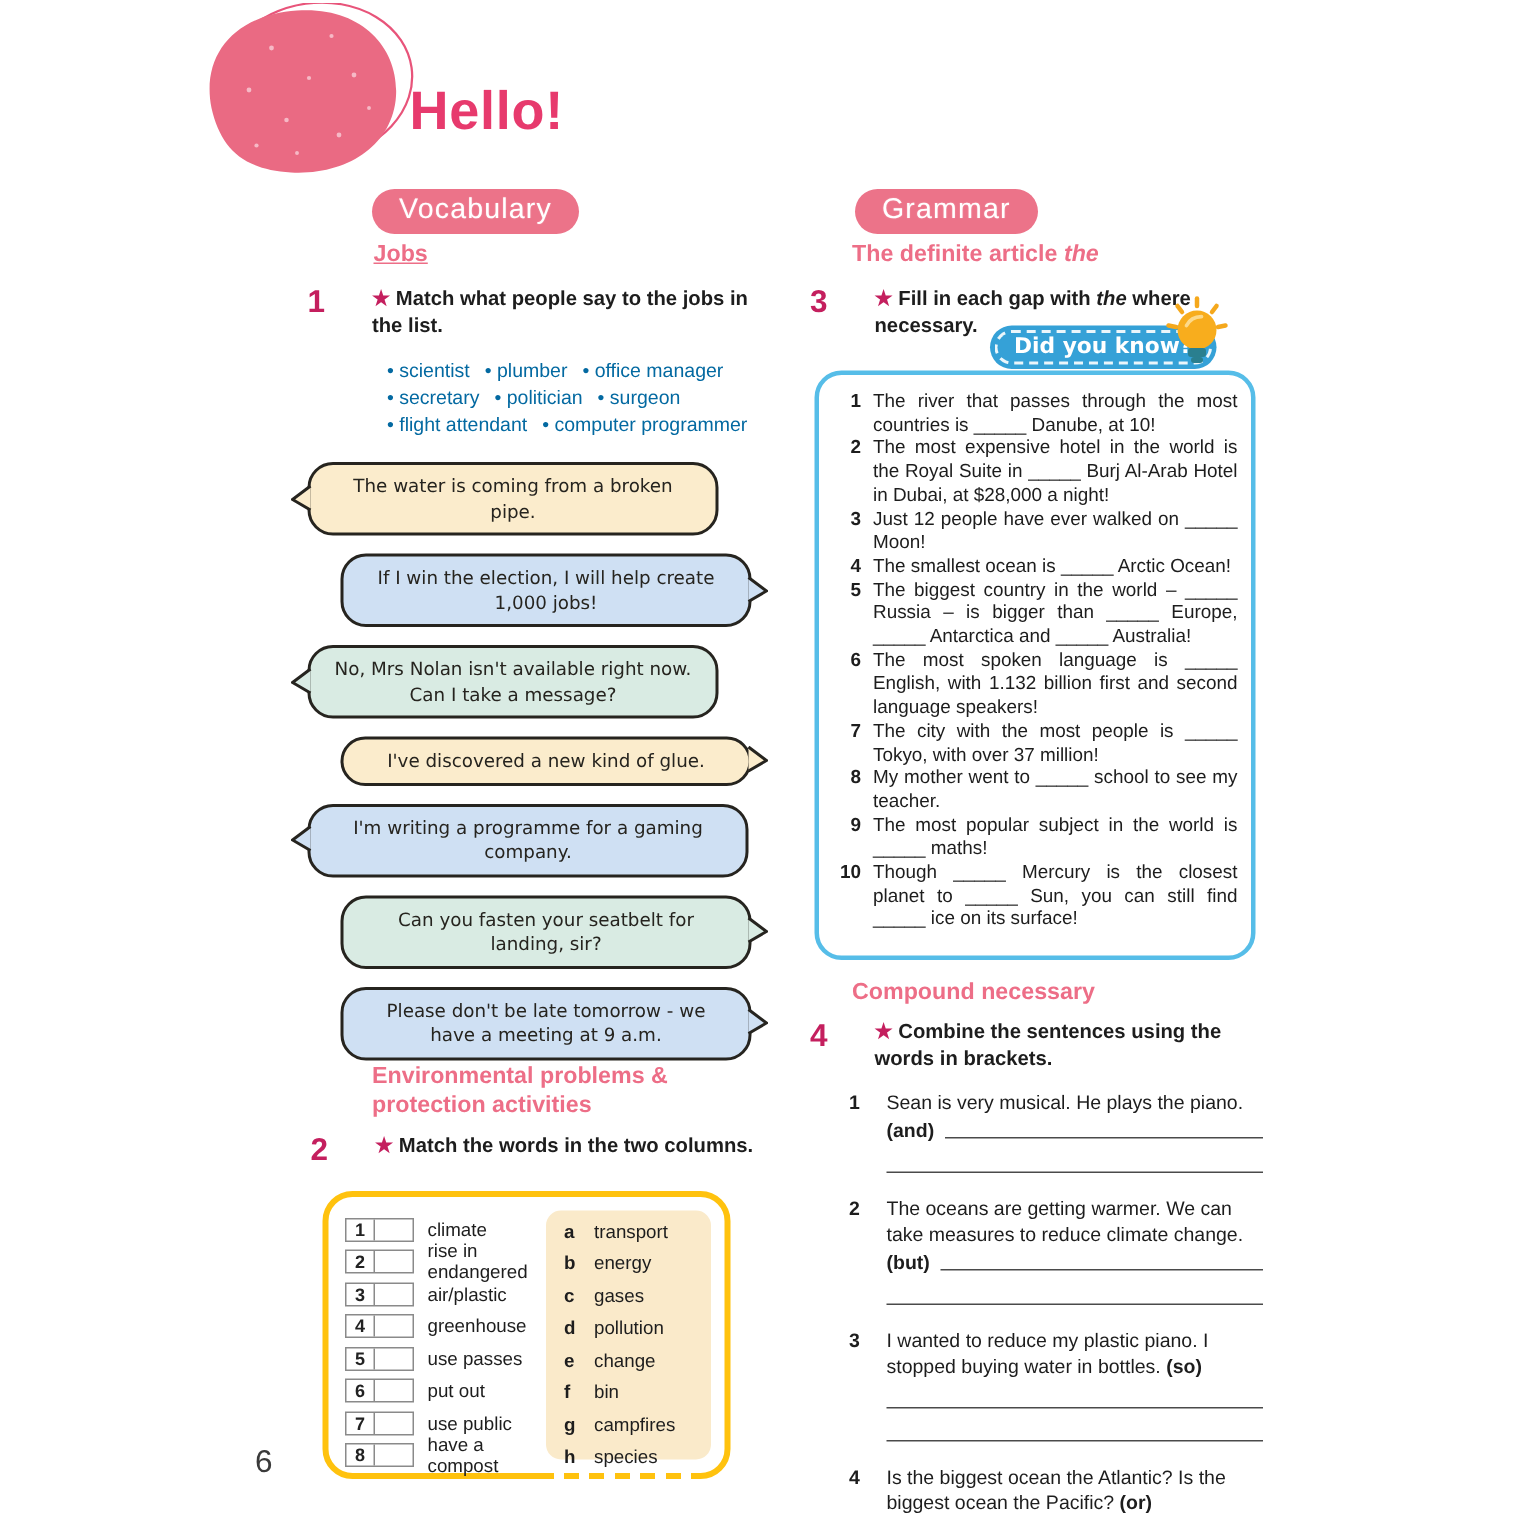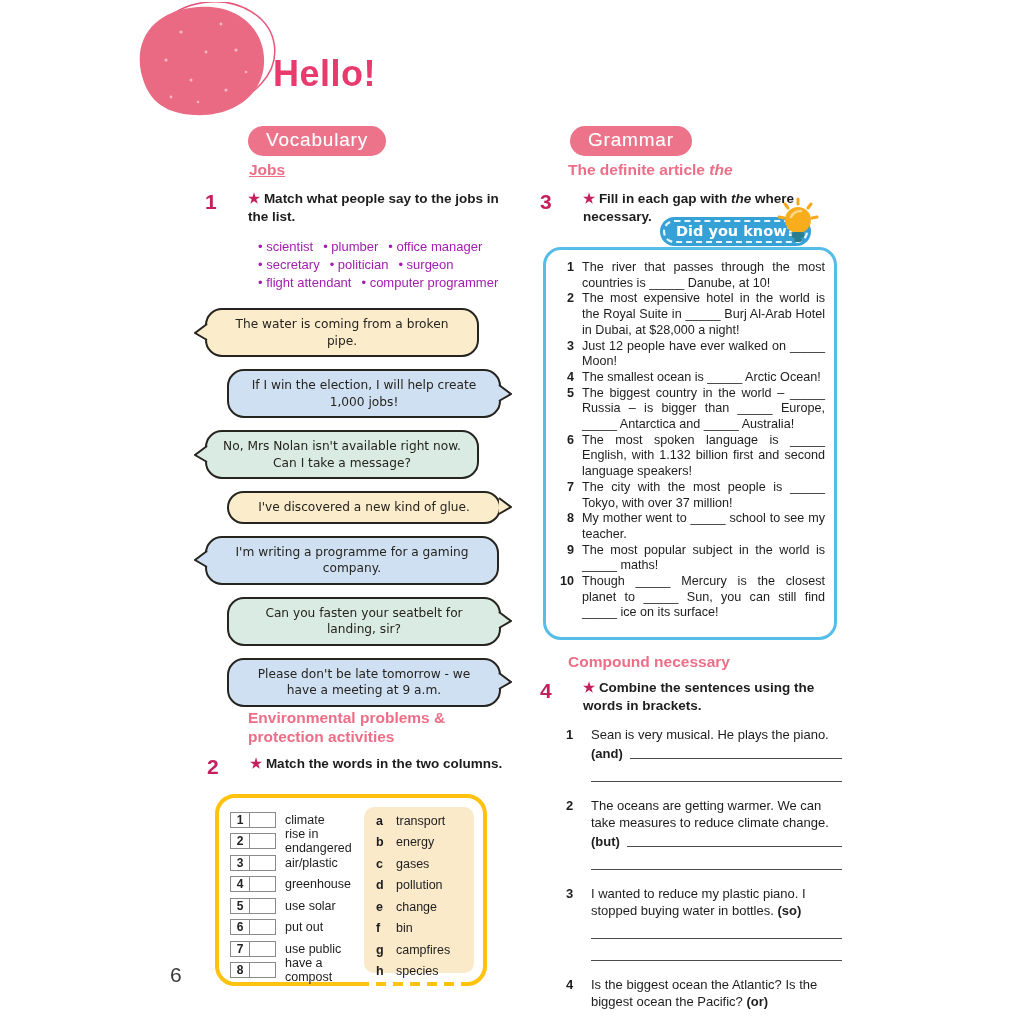--- a/index.html
+++ b/index.html
@@ -27,21 +27,21 @@
   .ex { position:absolute; }
   .ex-head { display:flex; }
   .ex-num { color:#c41f5e; font-weight:bold; font-size:21px; width:26px; flex-shrink:0; }
   .ex-gap { width:17px; flex-shrink:0; }
   .instr { font-weight:bold; font-size:13.5px; line-height:17.5px; color:#1d1d1d; }
   .star { color:#c41f5e; }
 
   
   .ex1 { left:205px; top:190px; width:302px; }
   .ex1 .instr { width:258px; }
-  .job-words { margin:13px 0 0 53px; font-size:13px; line-height:18px; color:#a21caf; }
+  .job-words { margin:13px 0 0 53px; font-size:13px; line-height:18px; color:#0369a1; }
   .job { white-space:nowrap; }
   .job::before { content:"• "; }
   .job + .job { margin-left:10px; }
 
   
   .bubbles { margin-top:16px; }
   .bubble { position:relative; border:2px solid #26241f; border-radius:17px; padding:6px 12px;
             text-align:center; font-size:12.2px; line-height:16.5px; width:274px;
             font-family:"DejaVu Sans", sans-serif; color:#26241f; margin-bottom:12px; }
   .bubble.cream { background:#fbeccc; }
@@ -241,21 +241,21 @@
               <span class="cell-num">4</span>
               <span class="cell-blank"></span>
             </span>
             <span class="m-label">greenhouse</span>
           </div>
         <div class="m-row">
             <span class="num-cells">
               <span class="cell-num">5</span>
               <span class="cell-blank"></span>
             </span>
-            <span class="m-label">use solar</span>
+            <span class="m-label">use passes</span>
           </div>
         <div class="m-row">
             <span class="num-cells">
               <span class="cell-num">6</span>
               <span class="cell-blank"></span>
             </span>
             <span class="m-label">put out</span>
           </div>
         <div class="m-row">
             <span class="num-cells">

